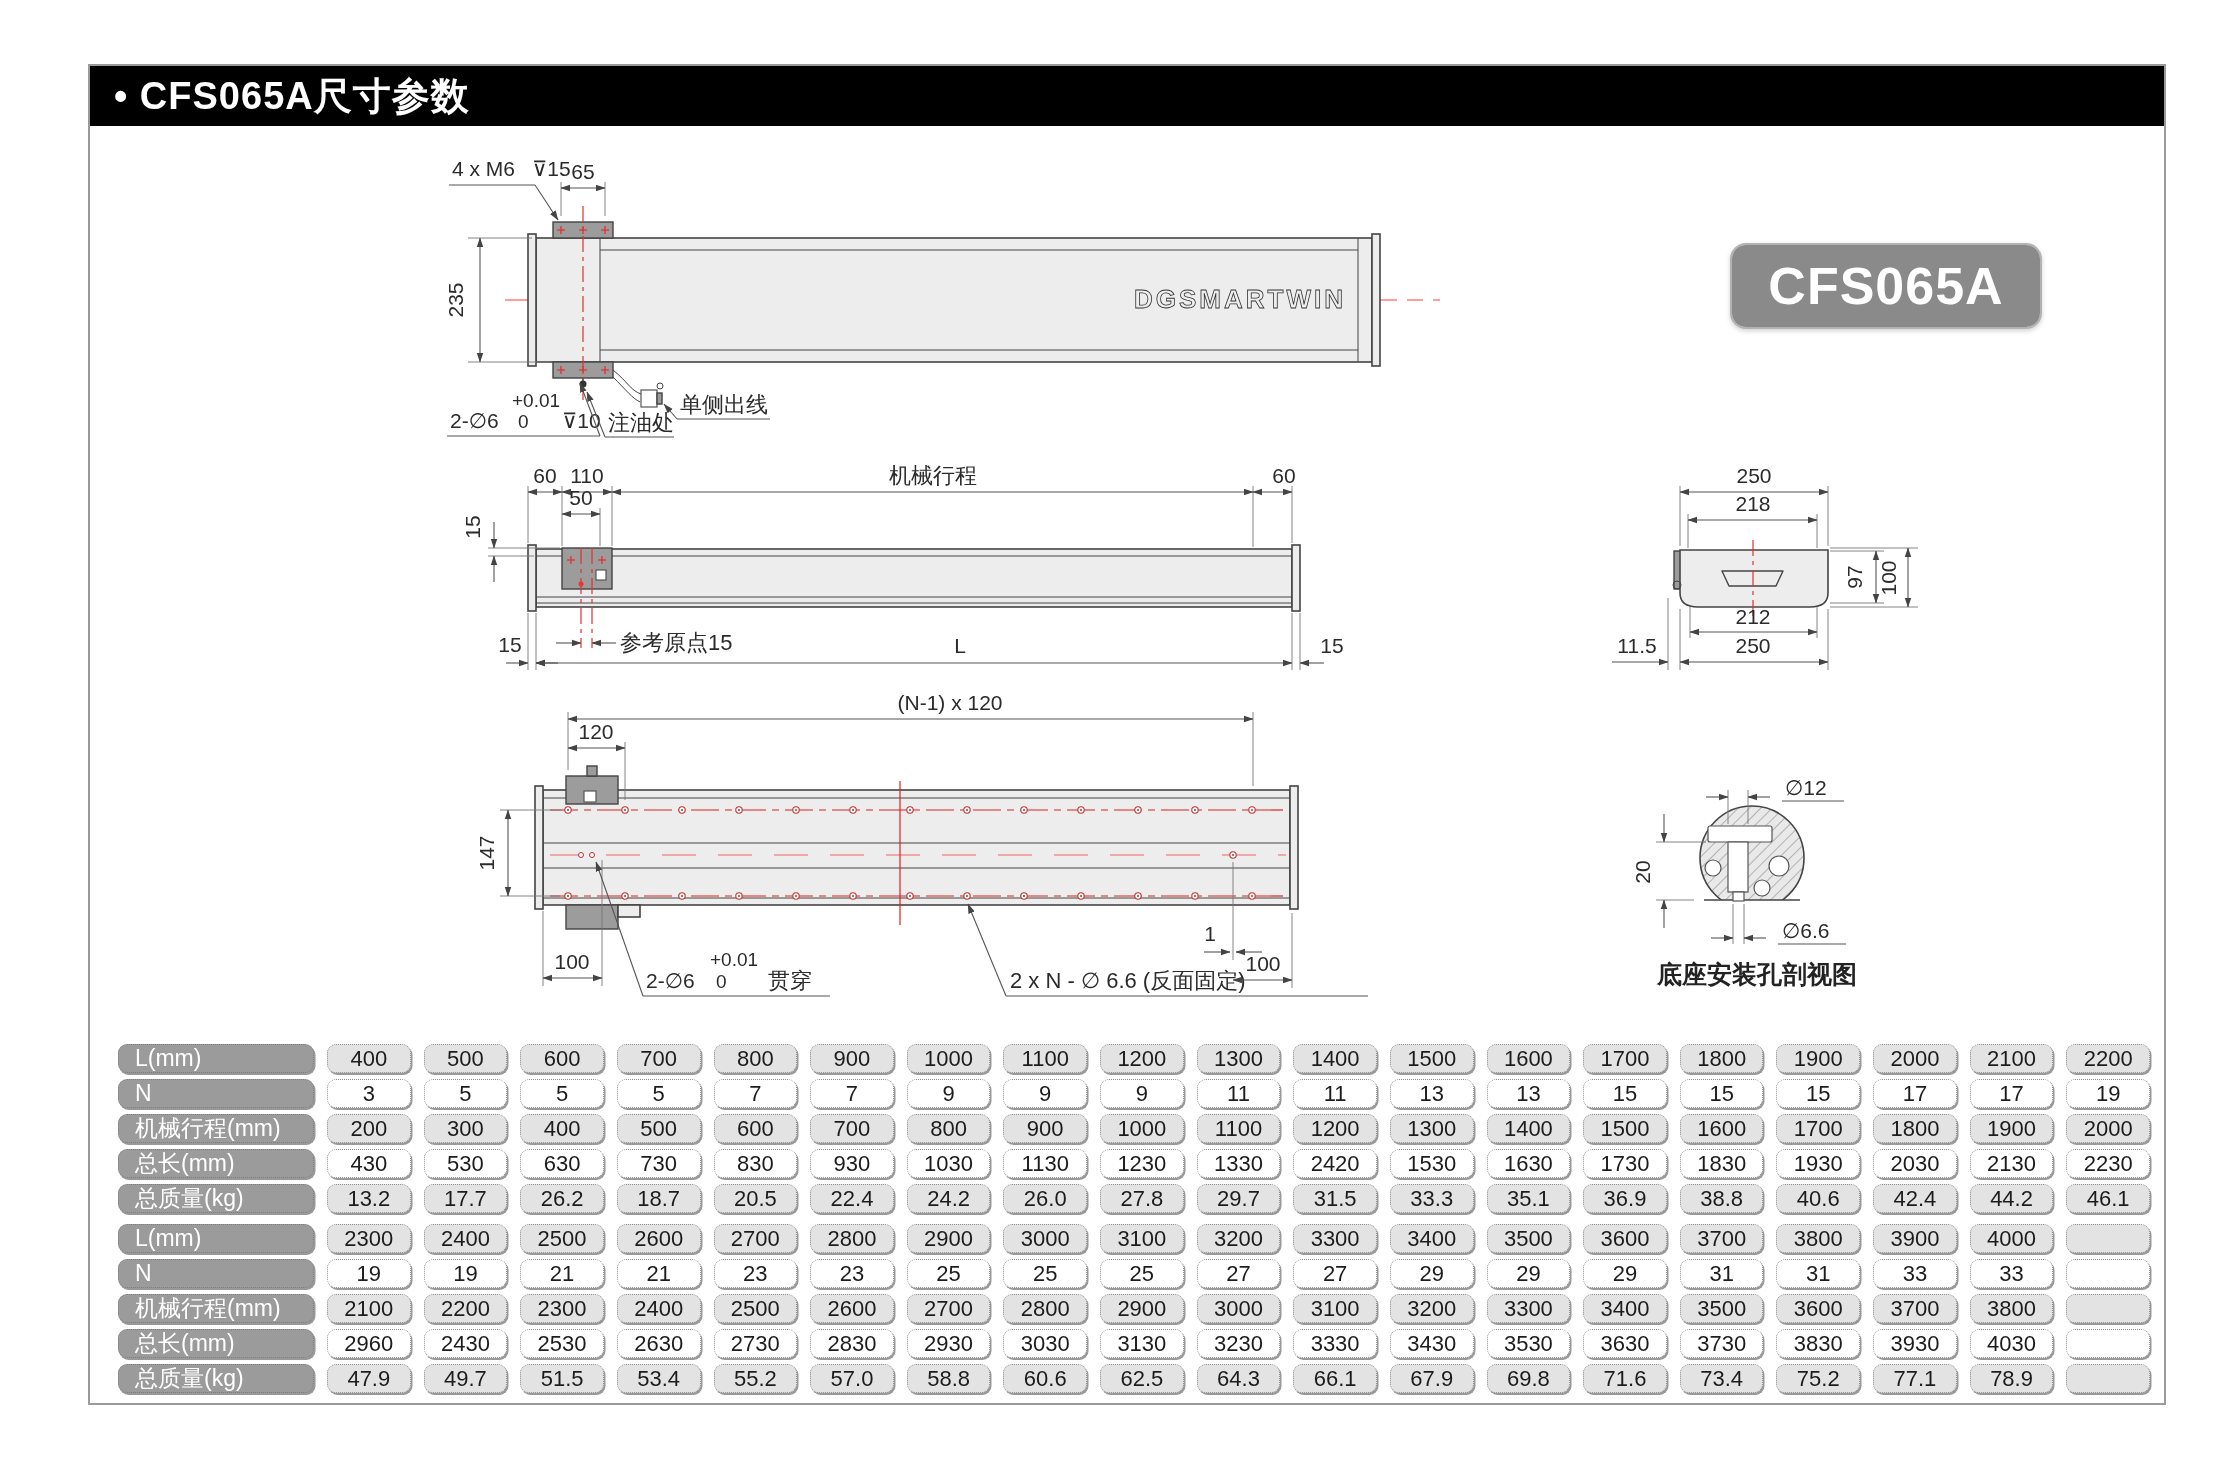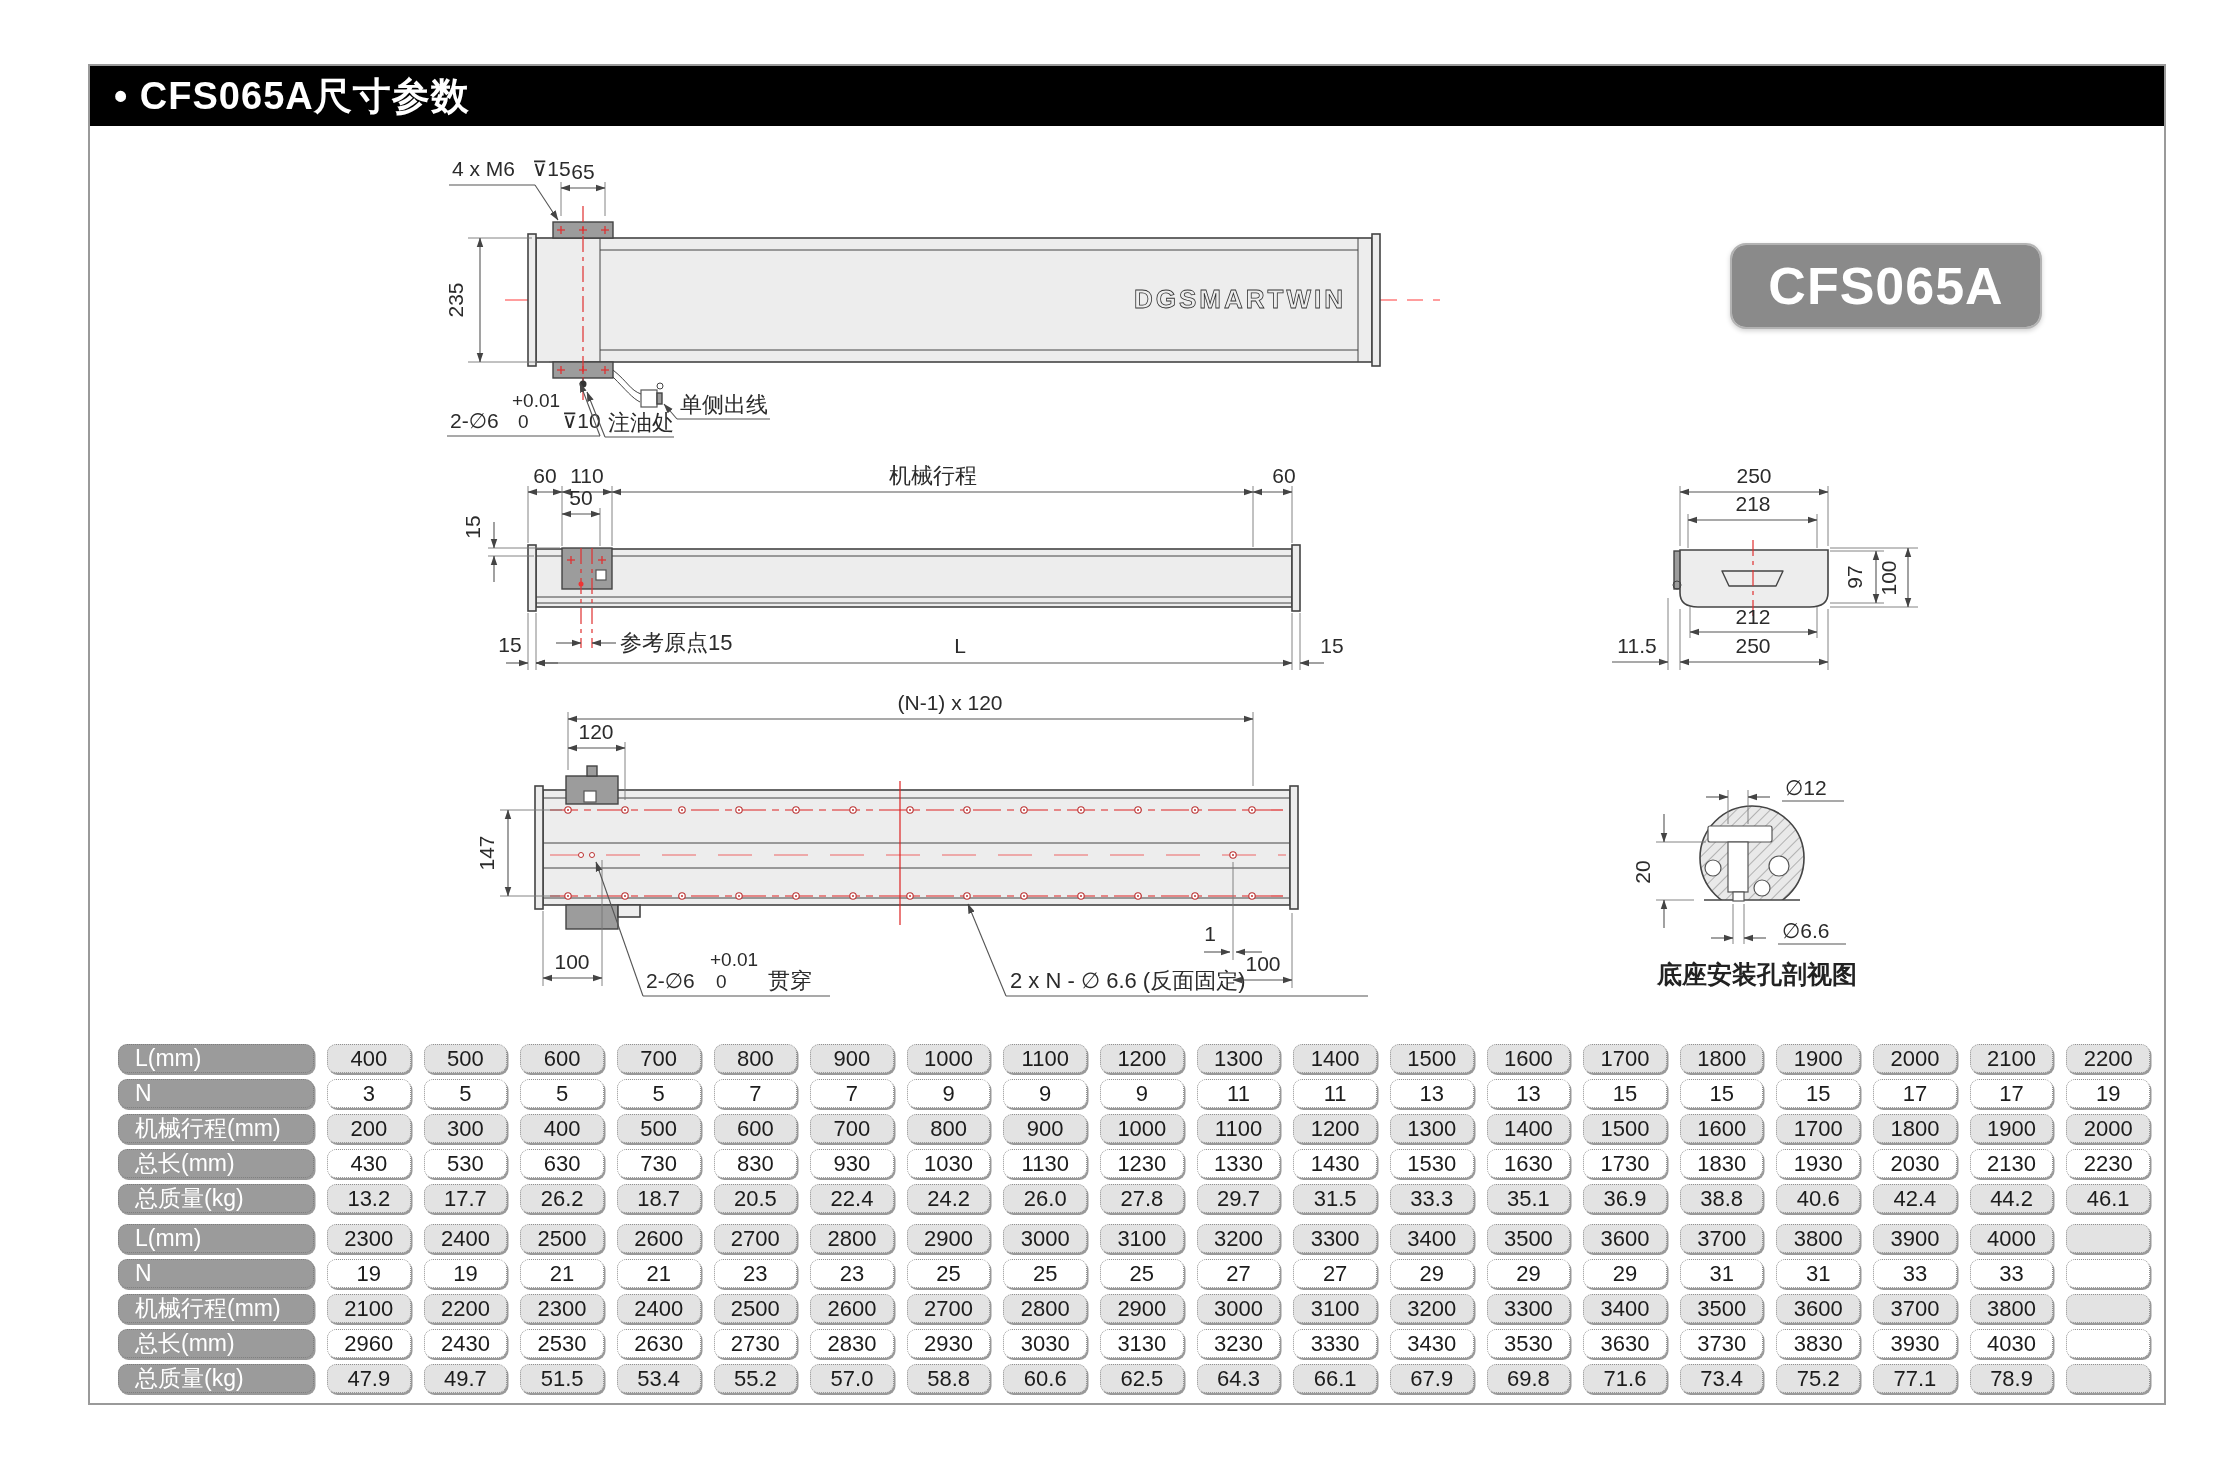--- a/index.html
+++ b/index.html
@@ -420,21 +420,21 @@
       <div class="tcell plain">430</div>
       <div class="tcell plain">530</div>
       <div class="tcell plain">630</div>
       <div class="tcell plain">730</div>
       <div class="tcell plain">830</div>
       <div class="tcell plain">930</div>
       <div class="tcell plain">1030</div>
       <div class="tcell plain">1130</div>
       <div class="tcell plain">1230</div>
       <div class="tcell plain">1330</div>
-      <div class="tcell plain">1430</div>
+      <div class="tcell plain">2420</div>
       <div class="tcell plain">1530</div>
       <div class="tcell plain">1630</div>
       <div class="tcell plain">1730</div>
       <div class="tcell plain">1830</div>
       <div class="tcell plain">1930</div>
       <div class="tcell plain">2030</div>
       <div class="tcell plain">2130</div>
       <div class="tcell plain">2230</div>
       <div class="tcell thead">总质量(kg)</div>
       <div class="tcell shade">13.2</div>

